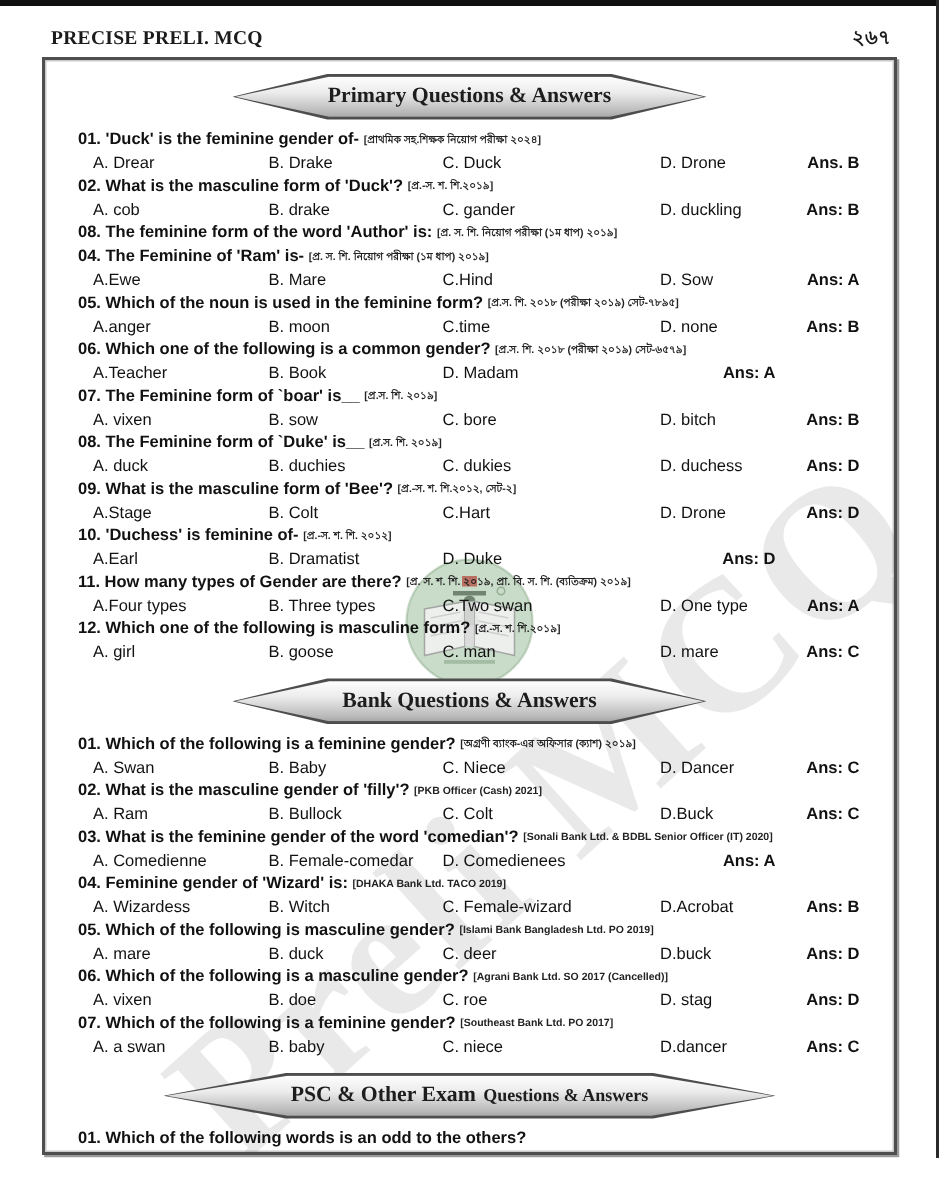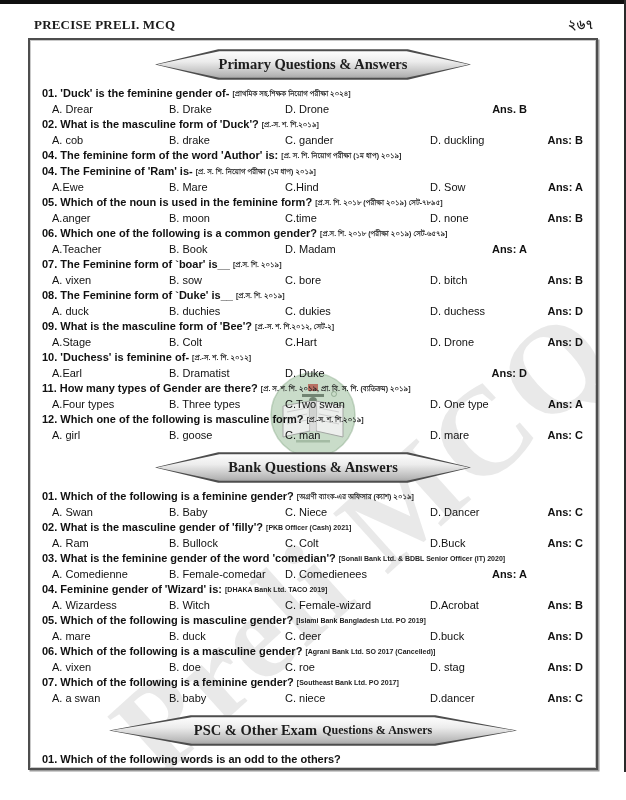--- a/index.html
+++ b/index.html
@@ -26,21 +26,21 @@
     overflow:hidden;background:transparent;
   }
   .wm-layer{position:absolute;inset:0;z-index:0;pointer-events:none;}
   .wm-text{
     position:absolute;left:55px;top:655px;
     transform:rotate(-42deg);transform-origin:0 0;
     font-family:"Liberation Serif", serif;font-weight:bold;font-size:125px;
     color:rgba(125,125,125,0.17);white-space:nowrap;letter-spacing:3px;
   }
   .wm-logo{position:absolute;left:240px;top:332px;width:86px;height:86px;opacity:.85;}
-  #sections{position:relative;z-index:1;padding:0 12px;}
+  #sections{position:relative;z-index:1;padding:0 22px;}
 
   .banner-wrap{display:flex;justify-content:center;margin:8px 0 5px 0;}
   .banner-outer{
     width:316px;height:33px;position:relative;
     clip-path:polygon(0 50%,20% 4%,80% 4%,100% 50%,80% 96%,20% 96%);
     background:#4d4d4d;
   }
   .banner-wrap.wide .banner-outer{width:408px;}
   .banner-inner{
     position:absolute;left:2px;top:2px;right:2px;bottom:2px;
@@ -101,32 +101,33 @@
         <div class="banner-outer">
           <div class="banner-inner">
             <span class="banner-part-0">Primary Questions &amp; Answers</span>
           </div>
         </div>
       </div>
       <div class="q-line"><span>01. 'Duck' is the feminine gender of- </span><span class="q-cite">[প্রাথমিক সহ.শিক্ষক নিয়োগ পরীক্ষা ২০২৪]</span></div>
       <div class="opt-row">
         <span class="opt">A. Drear</span>
         <span class="opt">B. Drake</span>
+        <span class="opt">C. Duck</span>
         <span class="opt">D. Drone</span>
         <span class="opt-ans">Ans. B</span>
       </div>
       <div class="q-line"><span>02. What is the masculine form of 'Duck'? </span><span class="q-cite">[প্র.-স. শ. শি.২০১৯]</span></div>
       <div class="opt-row">
         <span class="opt">A. cob</span>
         <span class="opt">B. drake</span>
         <span class="opt">C. gander</span>
         <span class="opt">D. duckling</span>
         <span class="opt-ans">Ans: B</span>
       </div>
-      <div class="q-line"><span>04. The feminine form of the word 'Author' is: </span><span class="q-cite">[প্র. স. শি. নিয়োগ পরীক্ষা (১ম ধাপ) ২০১৯]</span></div>
+      <div class="q-line"><span>08. The feminine form of the word 'Author' is: </span><span class="q-cite">[প্র. স. শি. নিয়োগ পরীক্ষা (১ম ধাপ) ২০১৯]</span></div>
       <div class="q-line"><span>04. The Feminine of 'Ram' is- </span><span class="q-cite">[প্র. স. শি. নিয়োগ পরীক্ষা (১ম ধাপ) ২০১৯]</span></div>
       <div class="opt-row">
         <span class="opt">A.Ewe</span>
         <span class="opt">B. Mare</span>
         <span class="opt">C.Hind</span>
         <span class="opt">D. Sow</span>
         <span class="opt-ans">Ans: A</span>
       </div>
       <div class="q-line"><span>05. Which of the noun is used in the feminine form? </span><span class="q-cite">[প্র.স. শি. ২০১৮ (পরীক্ষা ২০১৯) সেট-৭৮৯৫]</span></div>
       <div class="opt-row">

